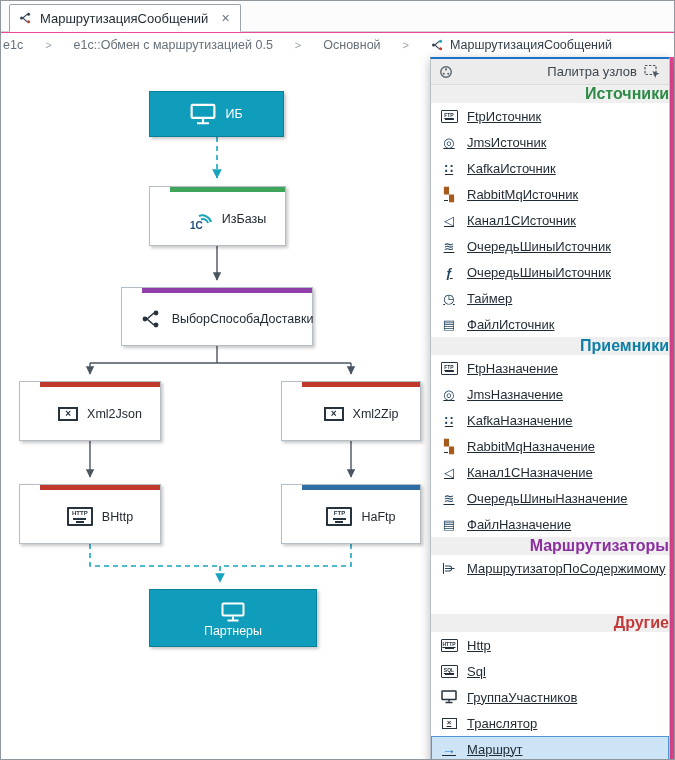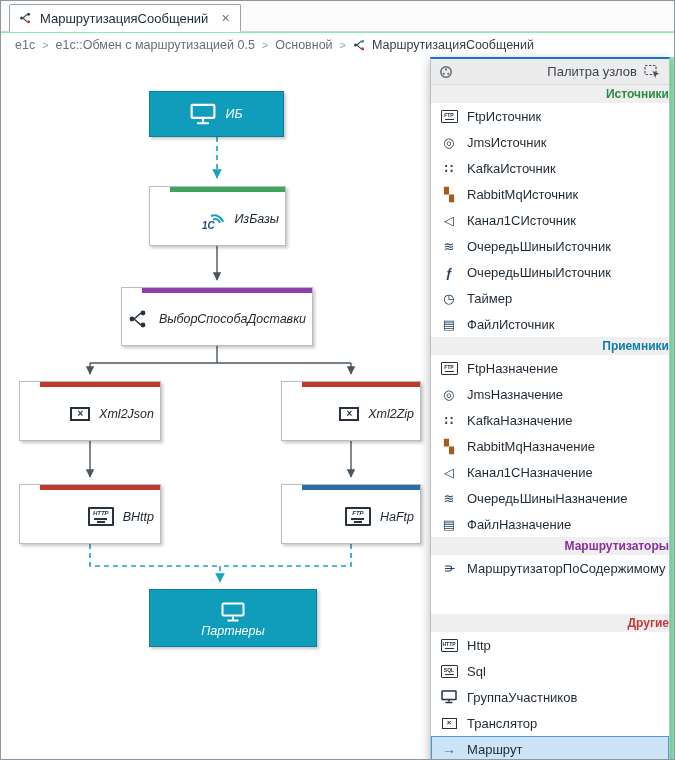--- a/index.html
+++ b/index.html
@@ -1,60 +1,60 @@
 <!DOCTYPE html>
 <html><head>
 <meta charset="utf-8">
 <style>
   * { margin:0; padding:0; box-sizing:border-box; }
   body { font-family:"Liberation Sans", sans-serif; background:#e8e8e8; }
-  .app { position:relative; width:675px; height:760px; background:#86efac; border:1px solid #8f979e; overflow:hidden; }
+  .app { position:relative; width:675px; height:760px; background:#ec4899; border:1px solid #8f979e; overflow:hidden; }
 
   
   .tabbar { position:absolute; left:0; top:0; right:0; height:31px; background:#fcfcfd; border-bottom:1px solid #cdd3d8; display:flex; align-items:flex-end; padding-left:8px; }
   .tab { display:flex; align-items:center; gap:7px; height:28px; padding:0 10px 0 9px; background:#fff; border:1px solid #9aa4ad; border-bottom:1px solid #fff; border-radius:2px 2px 0 0; position:relative; top:1px; font-size:13px; color:#1f2a33; }
   .tab .close { color:#6a737c; font-size:14px; margin-left:6px; cursor:pointer; line-height:1; }
 
   
-  .breadcrumb { position:absolute; left:0; top:32px; right:0; height:24px; display:flex; align-items:center; gap:7px; padding-left:14px; font-size:12.5px; color:#65707a; background:#fff; }
+  .breadcrumb { position:absolute; left:0; top:32px; right:0; height:24px; display:flex; align-items:center; gap:22px; padding-left:2px; font-size:12.5px; color:#65707a; background:#fff; }
   .breadcrumb .sep { color:#9aa4ad; font-size:11px; }
   .breadcrumb .crumb { cursor:pointer; }
   .breadcrumb .crumb.last { color:#323e48; display:flex; align-items:center; gap:5px; }
 
   
-  .canvas { position:absolute; left:0; top:56px; width:430px; bottom:0; background:#fff;font-style:italic; }
+  .canvas { position:absolute; left:0; top:56px; width:430px; bottom:0; background:#fff; }
   svg.wires { position:absolute; left:0; top:0; z-index:1; }
   .solidline { stroke:#4a5560; stroke-width:1.4; fill:none; }
   .dashline { stroke:#17a3be; stroke-width:1.6; fill:none; stroke-dasharray:5 4; }
 
   .node { position:absolute; z-index:2; display:flex; align-items:center; justify-content:center; box-shadow:2px 2px 3px rgba(0,0,0,.22); cursor:pointer; }
   .tealnode { background:#0f9dbb; border:1px solid #0a7f99; color:#fff; gap:9px; }
   .tealnode.col { flex-direction:column; gap:2px; padding-top:3px; }
-  .card { background:#fff; border:1px solid #b6bec5; flex-direction:column; align-items:flex-end; justify-content:flex-start;padding-left:20px; }
+  .card { background:#fff; border:1px solid #b6bec5; flex-direction:column; align-items:center; justify-content:flex-start;padding-left:20px; }
   .card .topbar { display:block; height:5px; width:100%; }
   .card .nbody { flex:1; display:flex; align-items:center; justify-content:center; gap:9px; padding:0 6px; }
   .nlabel { font-size:12.5px; color:#222b33; white-space:nowrap; }
   .tealnode .nlabel { color:#fff; }
 
   .xbox { width:20px; height:14px; border:2px solid #26323d; font-size:10px; line-height:10px; font-weight:700; color:#26323d; text-align:center; display:flex; align-items:center; justify-content:center; }
   .badge-lg { width:26px; height:19px; border:2px solid #26323d; border-radius:1px; display:flex; flex-direction:column; align-items:center; justify-content:center; }
   .badge-lg b { font-size:6px; font-weight:700; color:#26323d; line-height:1; letter-spacing:0; }
   .badge-lg i { display:block; width:13px; height:1.5px; background:#26323d; margin-top:2px; }
   .badge-lg i.short { width:8px; margin-top:1.5px; }
 
   
   .palette { position:absolute; left:429px; top:56px; width:240px; z-index:5; background:#fff; border:1px solid #b8c0c8; border-top:2px solid #1a73c8; box-shadow:0 3px 10px rgba(0,0,0,.28);text-align:right; }
   .phead { height:26px; display:flex; align-items:center; gap:7px; padding:0 8px; background:#ececec; border-bottom:1px solid #dadada; font-size:13px; color:#3c4650; }
   .phead .ptitle { flex:1; }
-  .psection { height:18px; line-height:18px; padding-left:9px; background:#efefef; font-size:12px; font-weight:700; }
+  .psection { height:18px; line-height:18px; padding-left:9px; background:#efefef; font-size:16px; font-weight:700; }
   .sec-green { color:#2e8b46; }
   .sec-teal  { color:#0e7fa6; }
   .sec-purple{ color:#8b2fa0; }
   .sec-red   { color:#c23b3b;margin-top:33px; }
-  .pitem { height:26px; display:flex; align-items:center; gap:9px; padding-left:9px; font-size:13px; color:#1f2a33; cursor:pointer; }
+  .pitem { height:26px; display:flex; align-items:center; gap:9px; padding-left:9px; font-size:13px; color:#1f2a33; cursor:pointer;text-decoration:underline; }
   .pitem.selected { background:#cde3f6; border:1px solid #4f97d6; padding-left:8px; }
   .pi { flex:0 0 18px; width:18px; display:flex; align-items:center; justify-content:center; }
   .pi-glyph { font-size:13px; color:#24435e; line-height:1; }
   .pi-glyph.rot90 { display:inline-block; transform:rotate(90deg); }
   .pbadge { width:17px; height:13px; border:1px solid #26323d; border-radius:1px; display:flex; flex-direction:column; align-items:center; justify-content:center; }
   .pbadge b { font-size:5px; font-weight:700; color:#26323d; line-height:1; }
   .pbadge i { display:block; width:9px; height:1px; background:#26323d; margin-top:1px; }
   .xbox-sm { width:15px; height:11px; border:1.5px solid #26323d; font-size:8px; line-height:8px; font-weight:700; color:#26323d; display:flex; align-items:center; justify-content:center; }
 </style>
 </head>

